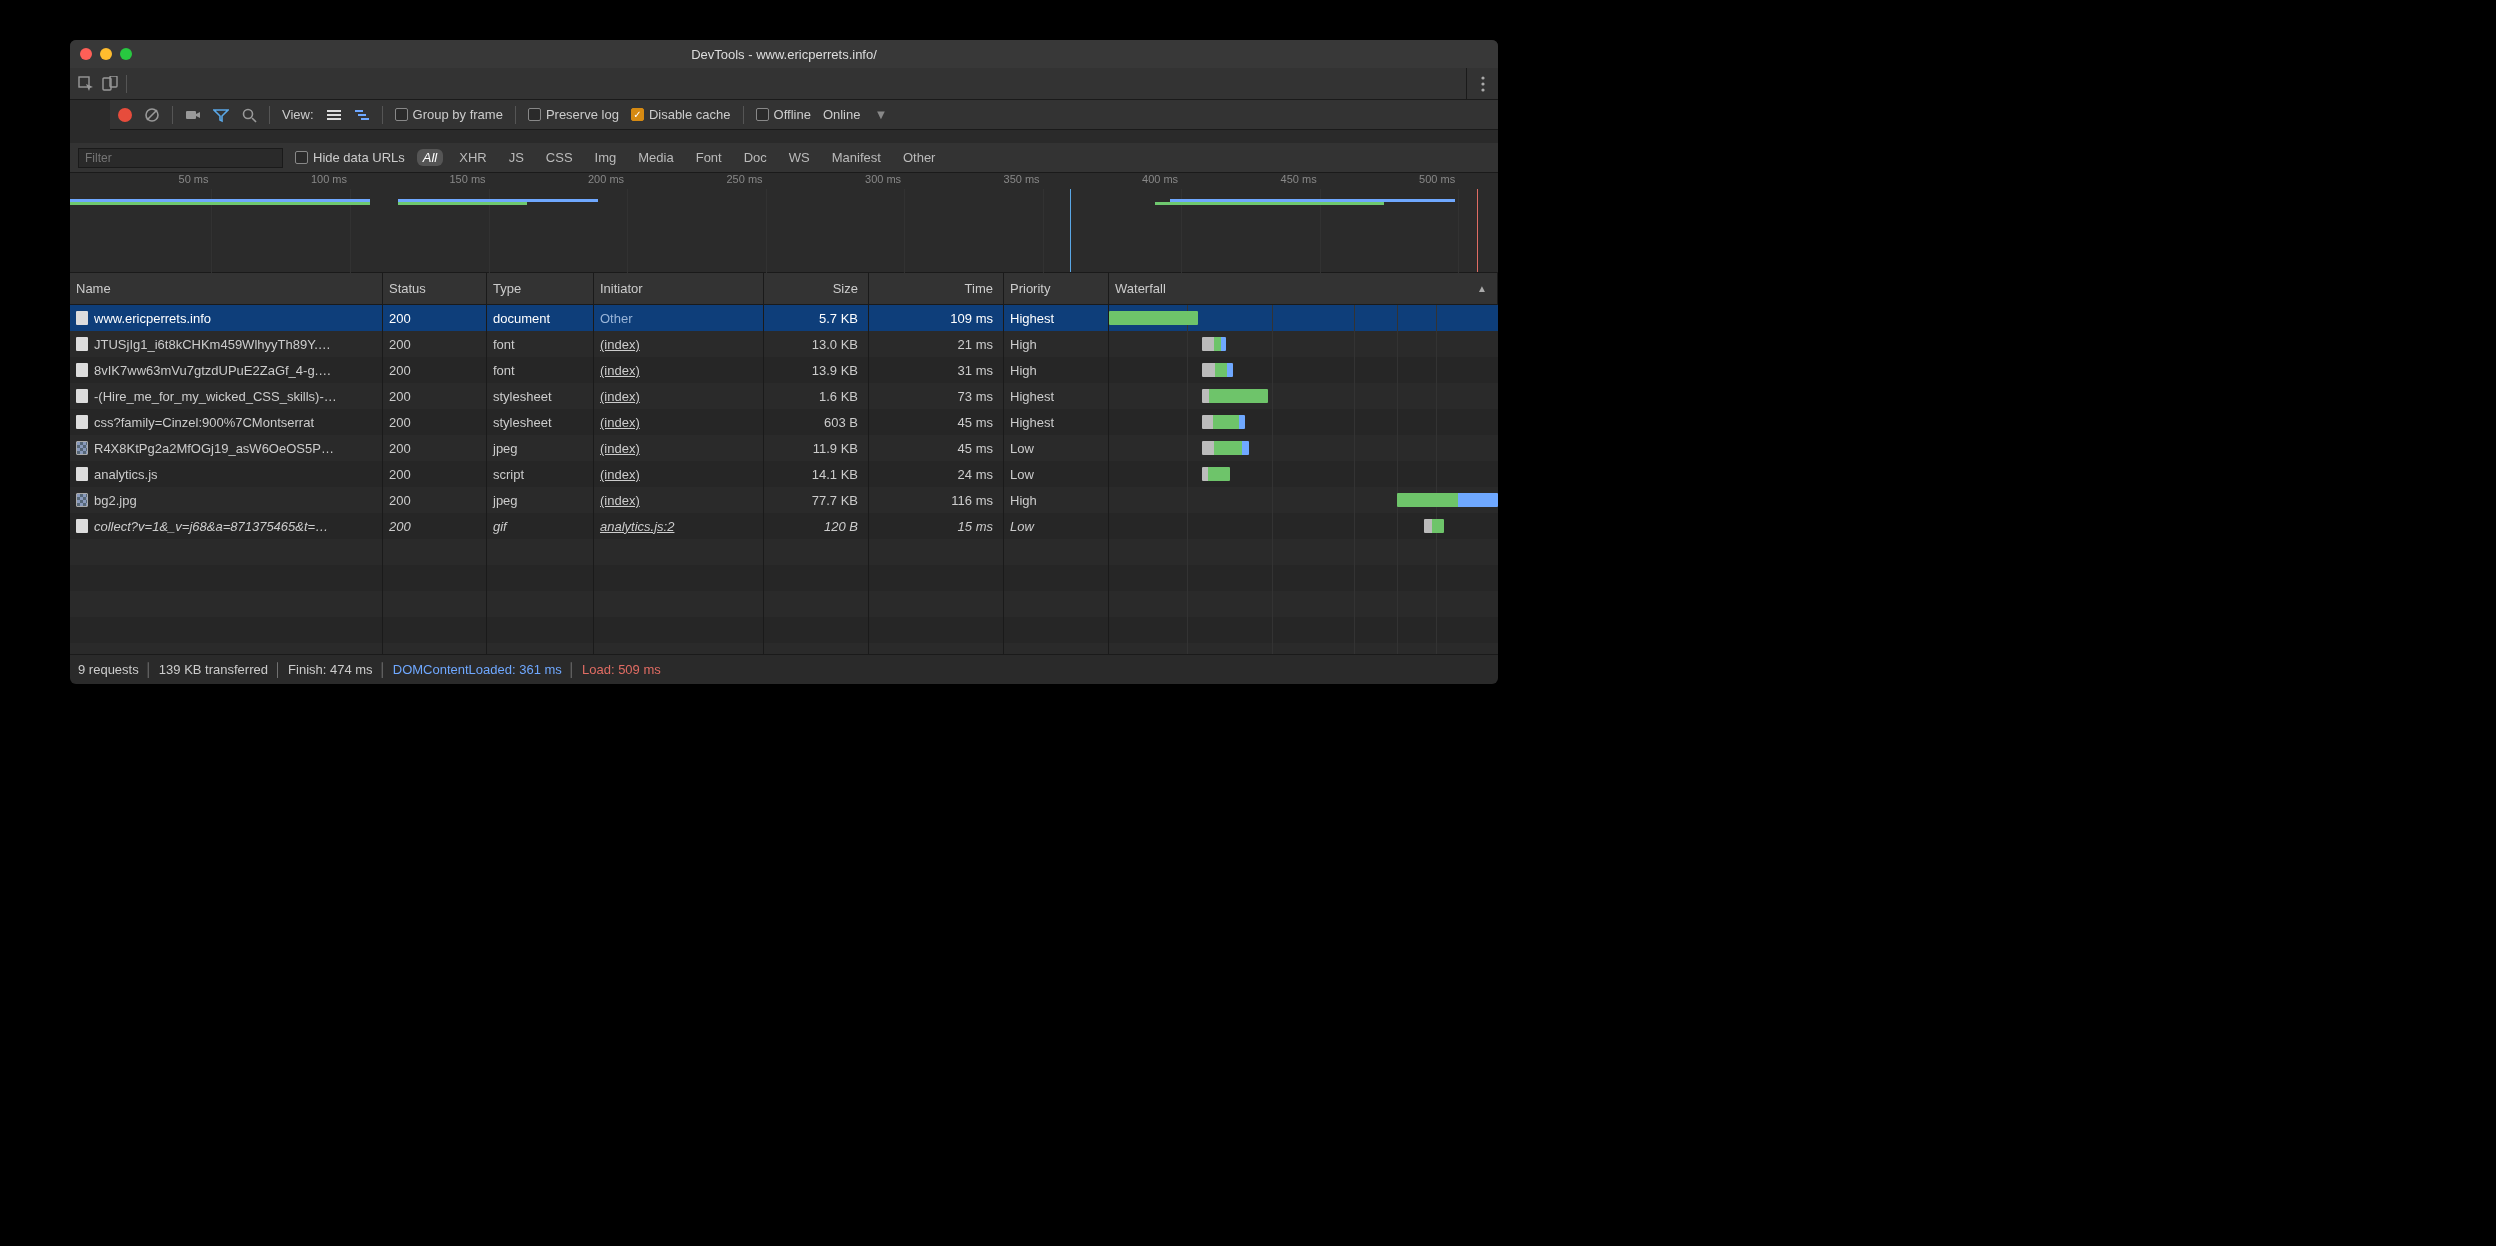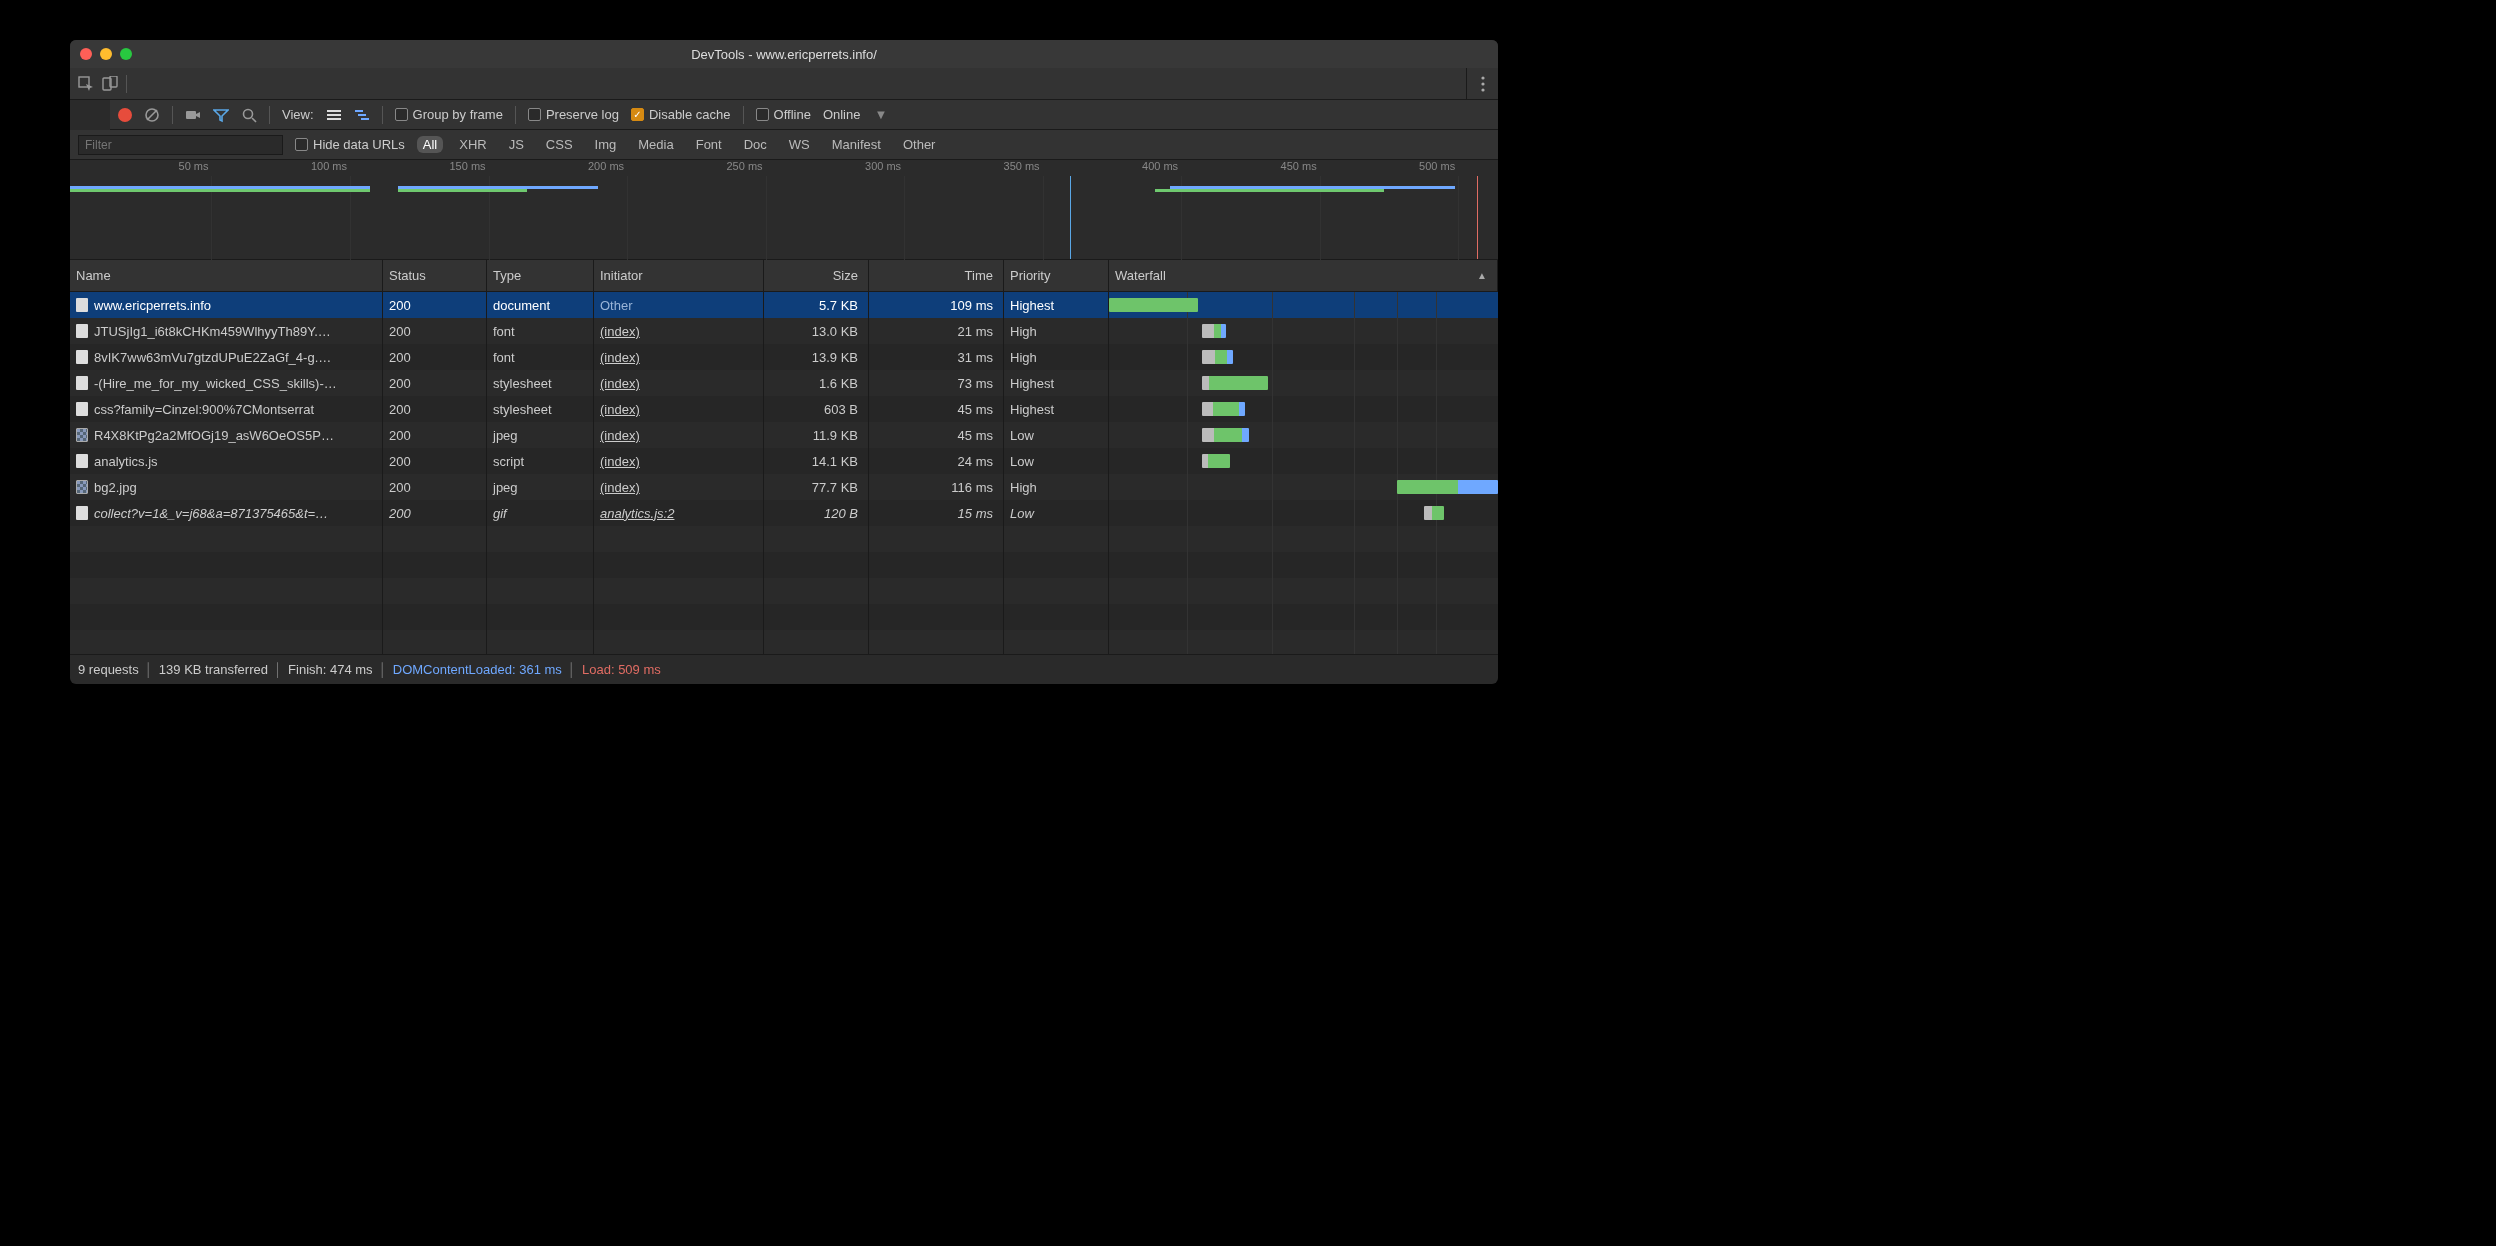--- a/index.html
+++ b/index.html
@@ -74,32 +74,32 @@
     width:13px; height:13px; border:1px solid #888; border-radius:2px;
     display:flex; align-items:center; justify-content:center;
     background:#2a2a2a;
   }
   .chk-box.checked { background:#d68a12; border-color:#d68a12; }
   .chk-box.checked::after { content:"✓"; color:#fff; font-size:10px; line-height:1; }
   .select-online { display:flex; align-items:center; gap:14px; }
 
   .filter-row {
     height:30px; background:#333; border-bottom:1px solid #1a1a1a;
-    display:flex; align-items:center; padding:0 8px; gap:12px;
+    display:flex; align-items:center; padding:0 8px; gap:12px;margin-top:13px;
   }
   .filter-input {
     width:205px; height:20px;
     background:#2a2a2a; border:1px solid #1a1a1a;
     color:#ccc; font-size:12px; padding:0 6px;
   }
   .type-filters { display:flex; gap:10px; align-items:center; }
   .type-pill {
     padding:1px 6px; border-radius:6px; color:#bbb; cursor:pointer;
   }
-  .type-pill.active { background:#555; color:#fff; }
+  .type-pill.active { background:#555; color:#fff;font-style:italic; }
 
   .overview {
     height:100px; background:#2b2b2b; border-bottom:1px solid #1a1a1a;
     position:relative;
   }
   .ticks { position:absolute; left:0; right:0; top:0; height:16px; }
   .tick { position:absolute; top:0; font-size:11px; color:#888; transform:translateX(-100%); white-space:nowrap; }
   .tick::after { content:""; position:absolute; right:-4px; top:16px; width:1px; height:84px; background:#333; }
   .lane { position:absolute; height:3px; }
   .lane-blue { background:#6fa8ff; }

